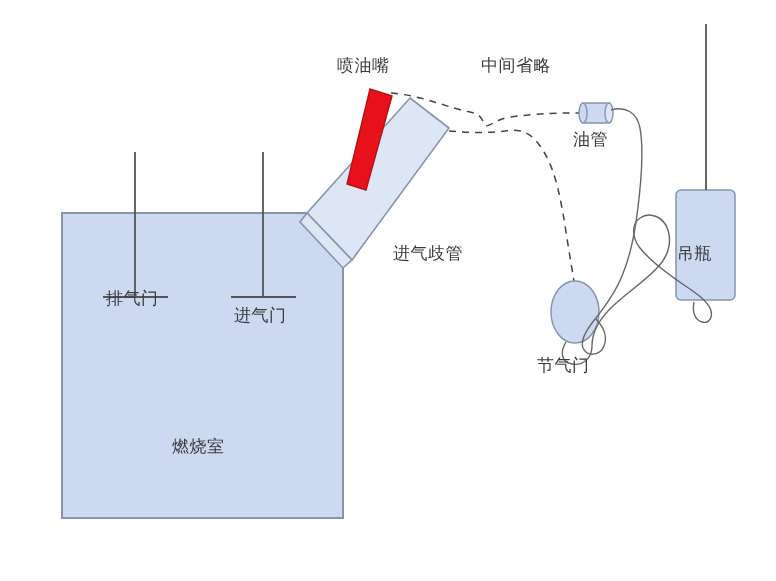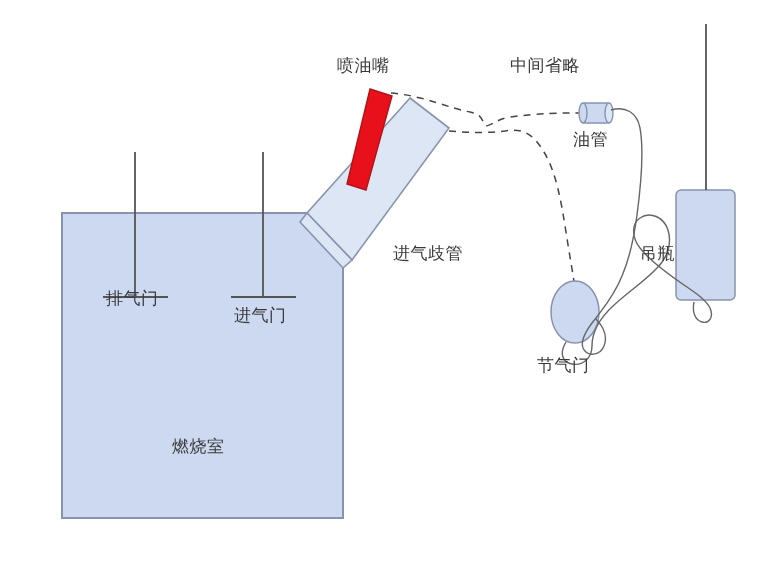--- a/index.html
+++ b/index.html
@@ -27,23 +27,23 @@
   .dgm-label {
     position: absolute;
     font-family: "DejaVu Sans", "Liberation Sans", sans-serif;
     font-size: 17px;
     color: #3a3a3a;
     white-space: nowrap;
     letter-spacing: 0.5px;
     line-height: 1;
   }
   .lbl-injector   { left: 337px; top: 57px; }
-  .lbl-omitted    { left: 510px; top: 57px; }
+  .lbl-omitted    { left: 481px; top: 57px; }
   .lbl-fuelpipe   { left: 573px; top: 131px; }
-  .lbl-bottle     { left: 640px; top: 245px; font-family: Liberation Serif, serif; }
+  .lbl-bottle     { left: 677px; top: 245px; font-family: Liberation Serif, serif; }
   .lbl-manifold   { left: 393px; top: 245px; }
   .lbl-throttle   { left: 537px; top: 357px; }
   .lbl-exhaust    { left: 106px; top: 290px; }
   .lbl-intake     { left: 234px; top: 307px; text-align: right; }
   .lbl-chamber    { left: 172px; top: 438px; }
 </style>
 </head>
 <body>
 
 <div id="canvas">

